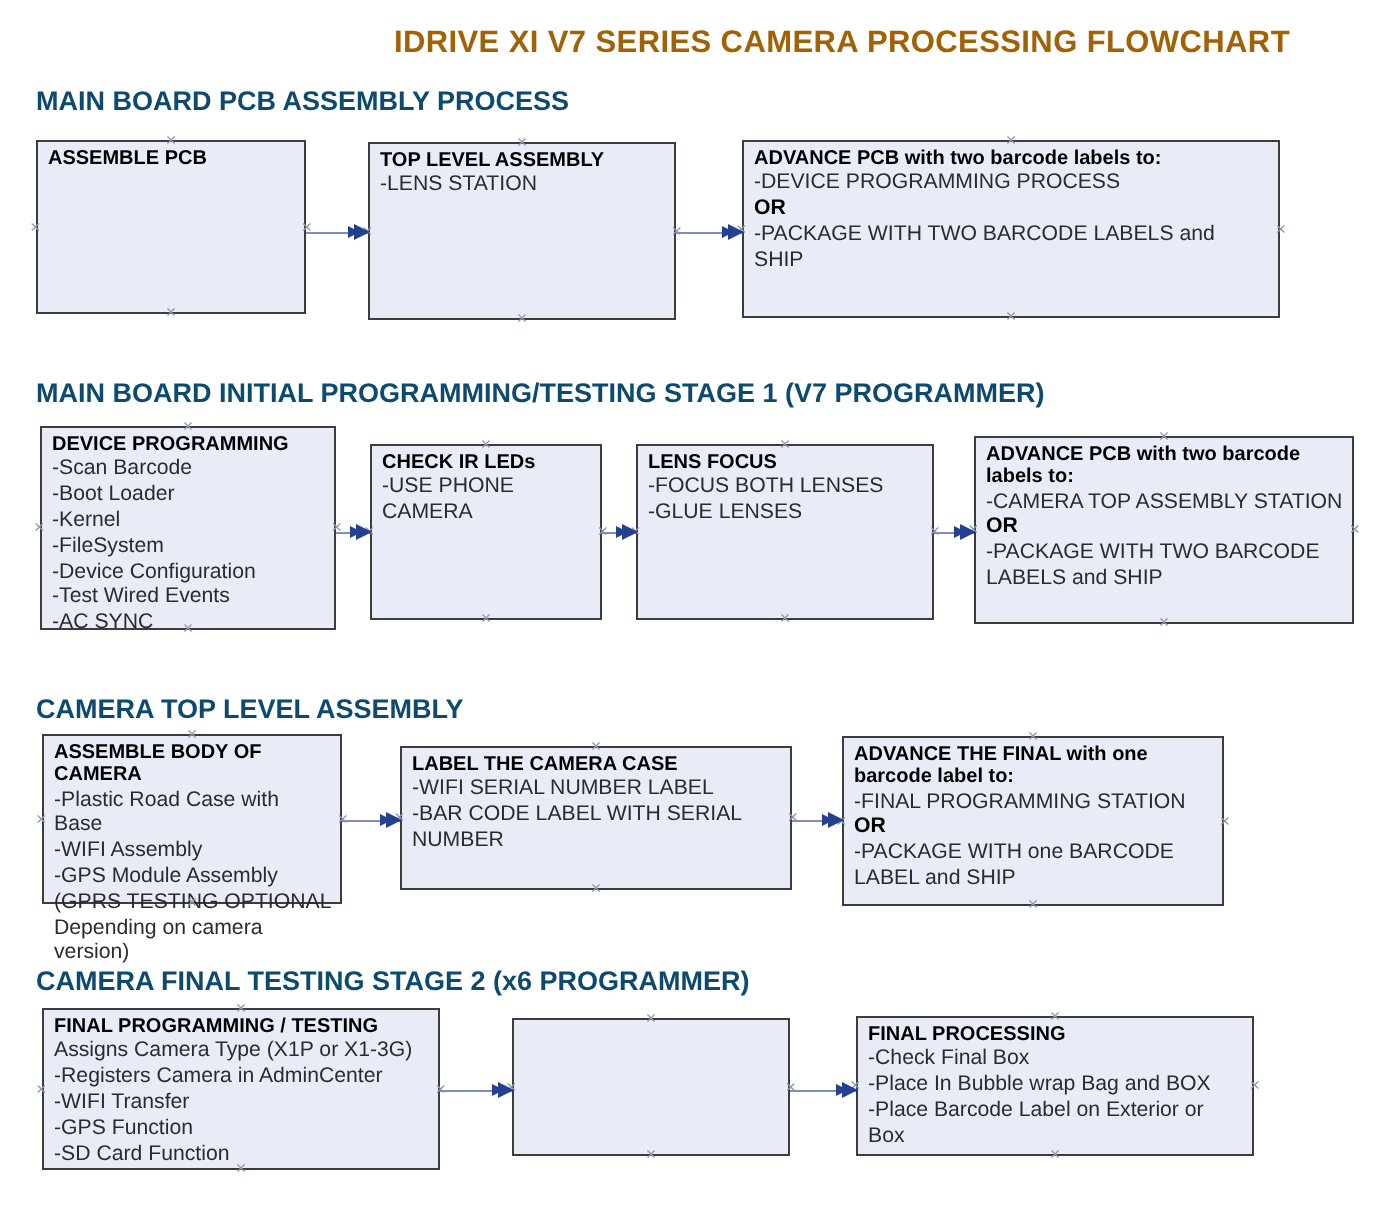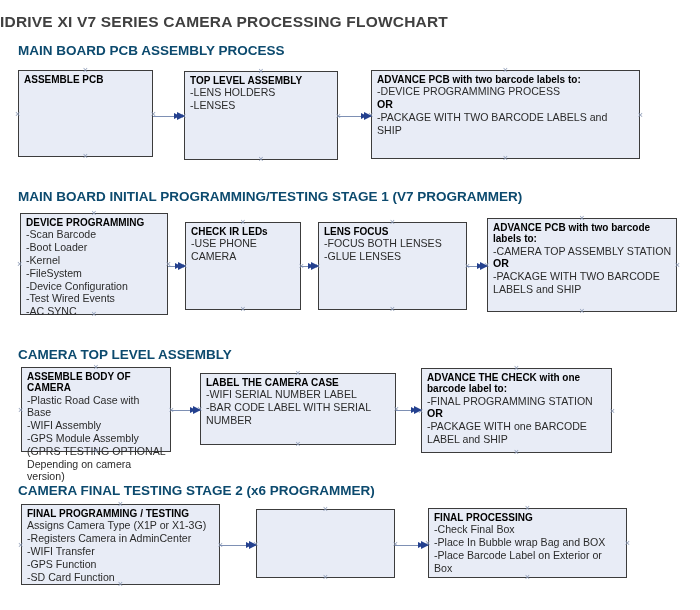--- a/index.html
+++ b/index.html
@@ -1,22 +1,22 @@
 <!DOCTYPE html>
 <html><head>
 <meta charset="utf-8">
 <style>
   html,body{margin:0;padding:0;background:#ffffff;}
   #canvas{
     position:relative;width:700px;height:610px;background:#ffffff;overflow:hidden;
     font-family:"Liberation Sans","DejaVu Sans",sans-serif;
   }
   .page-title{
-    position:absolute;left:0;top:13px;width:645px;text-align:left;
-    font-size:15.5px;font-weight:bold;color:#404040;letter-spacing:.2px;white-space:nowrap;
+    position:absolute;left:0;top:13px;width:645px;text-align:right;
+    font-size:15.5px;font-weight:bold;color:#a16207;letter-spacing:.2px;white-space:nowrap;
   }
   .sec-heading{
     position:absolute;font-size:13.5px;font-weight:bold;color:#0c4a6e;white-space:nowrap;
   }
   .fbox{
     position:absolute;box-sizing:border-box;background:#e8ecf6;border:1.4px solid #3c3c3c;
     padding:3px 4px 0 5px;
   }
   .fbox .btitle{font-size:10px;font-weight:bold;color:#000;line-height:1.13;}
   .fbox .bline{font-size:10.6px;color:#2b2b2b;line-height:1.21;}
@@ -47,22 +47,21 @@
   <div class="fbox" style="left:18px;top:70px;width:135px;height:87px">
     <div class="btitle">ASSEMBLE PCB</div>
   <span class="cp cp-t">×</span>
       <span class="cp cp-b">×</span>
       <span class="cp cp-l">×</span>
       <span class="cp cp-r">×</span>
     </div>
   <div class="fbox" style="left:184px;top:71px;width:154px;height:89px">
     <div class="btitle">TOP LEVEL ASSEMBLY</div>
     <div>
-        <div class="bline">-LENS HOLDERS</div>
-        <div class="bline">-LENSES</div>
+        <div class="bline">-LENS STATION</div>
       </div>
   <span class="cp cp-t">×</span>
       <span class="cp cp-b">×</span>
       <span class="cp cp-l">×</span>
       <span class="cp cp-r">×</span>
     </div>
   <div class="fbox" style="left:371px;top:70px;width:269px;height:89px">
     <div class="btitle">ADVANCE PCB with two barcode labels to:</div>
     <div>
         <div class="bline">-DEVICE PROGRAMMING PROCESS</div>
@@ -165,21 +164,21 @@
     <div>
         <div class="bline">-WIFI SERIAL NUMBER LABEL</div>
         <div class="bline">-BAR CODE LABEL WITH SERIAL NUMBER</div>
       </div>
   <span class="cp cp-t">×</span>
       <span class="cp cp-b">×</span>
       <span class="cp cp-l">×</span>
       <span class="cp cp-r">×</span>
     </div>
   <div class="fbox" style="left:421px;top:368px;width:191px;height:85px">
-    <div class="btitle">ADVANCE THE CHECK with one barcode label to:</div>
+    <div class="btitle">ADVANCE THE FINAL with one barcode label to:</div>
     <div>
         <div class="bline">-FINAL PROGRAMMING STATION</div>
         <div class="bline bold">OR</div>
         <div class="bline">-PACKAGE WITH one BARCODE LABEL and SHIP</div>
       </div>
   <span class="cp cp-t">×</span>
       <span class="cp cp-b">×</span>
       <span class="cp cp-l">×</span>
       <span class="cp cp-r">×</span>
     </div>

